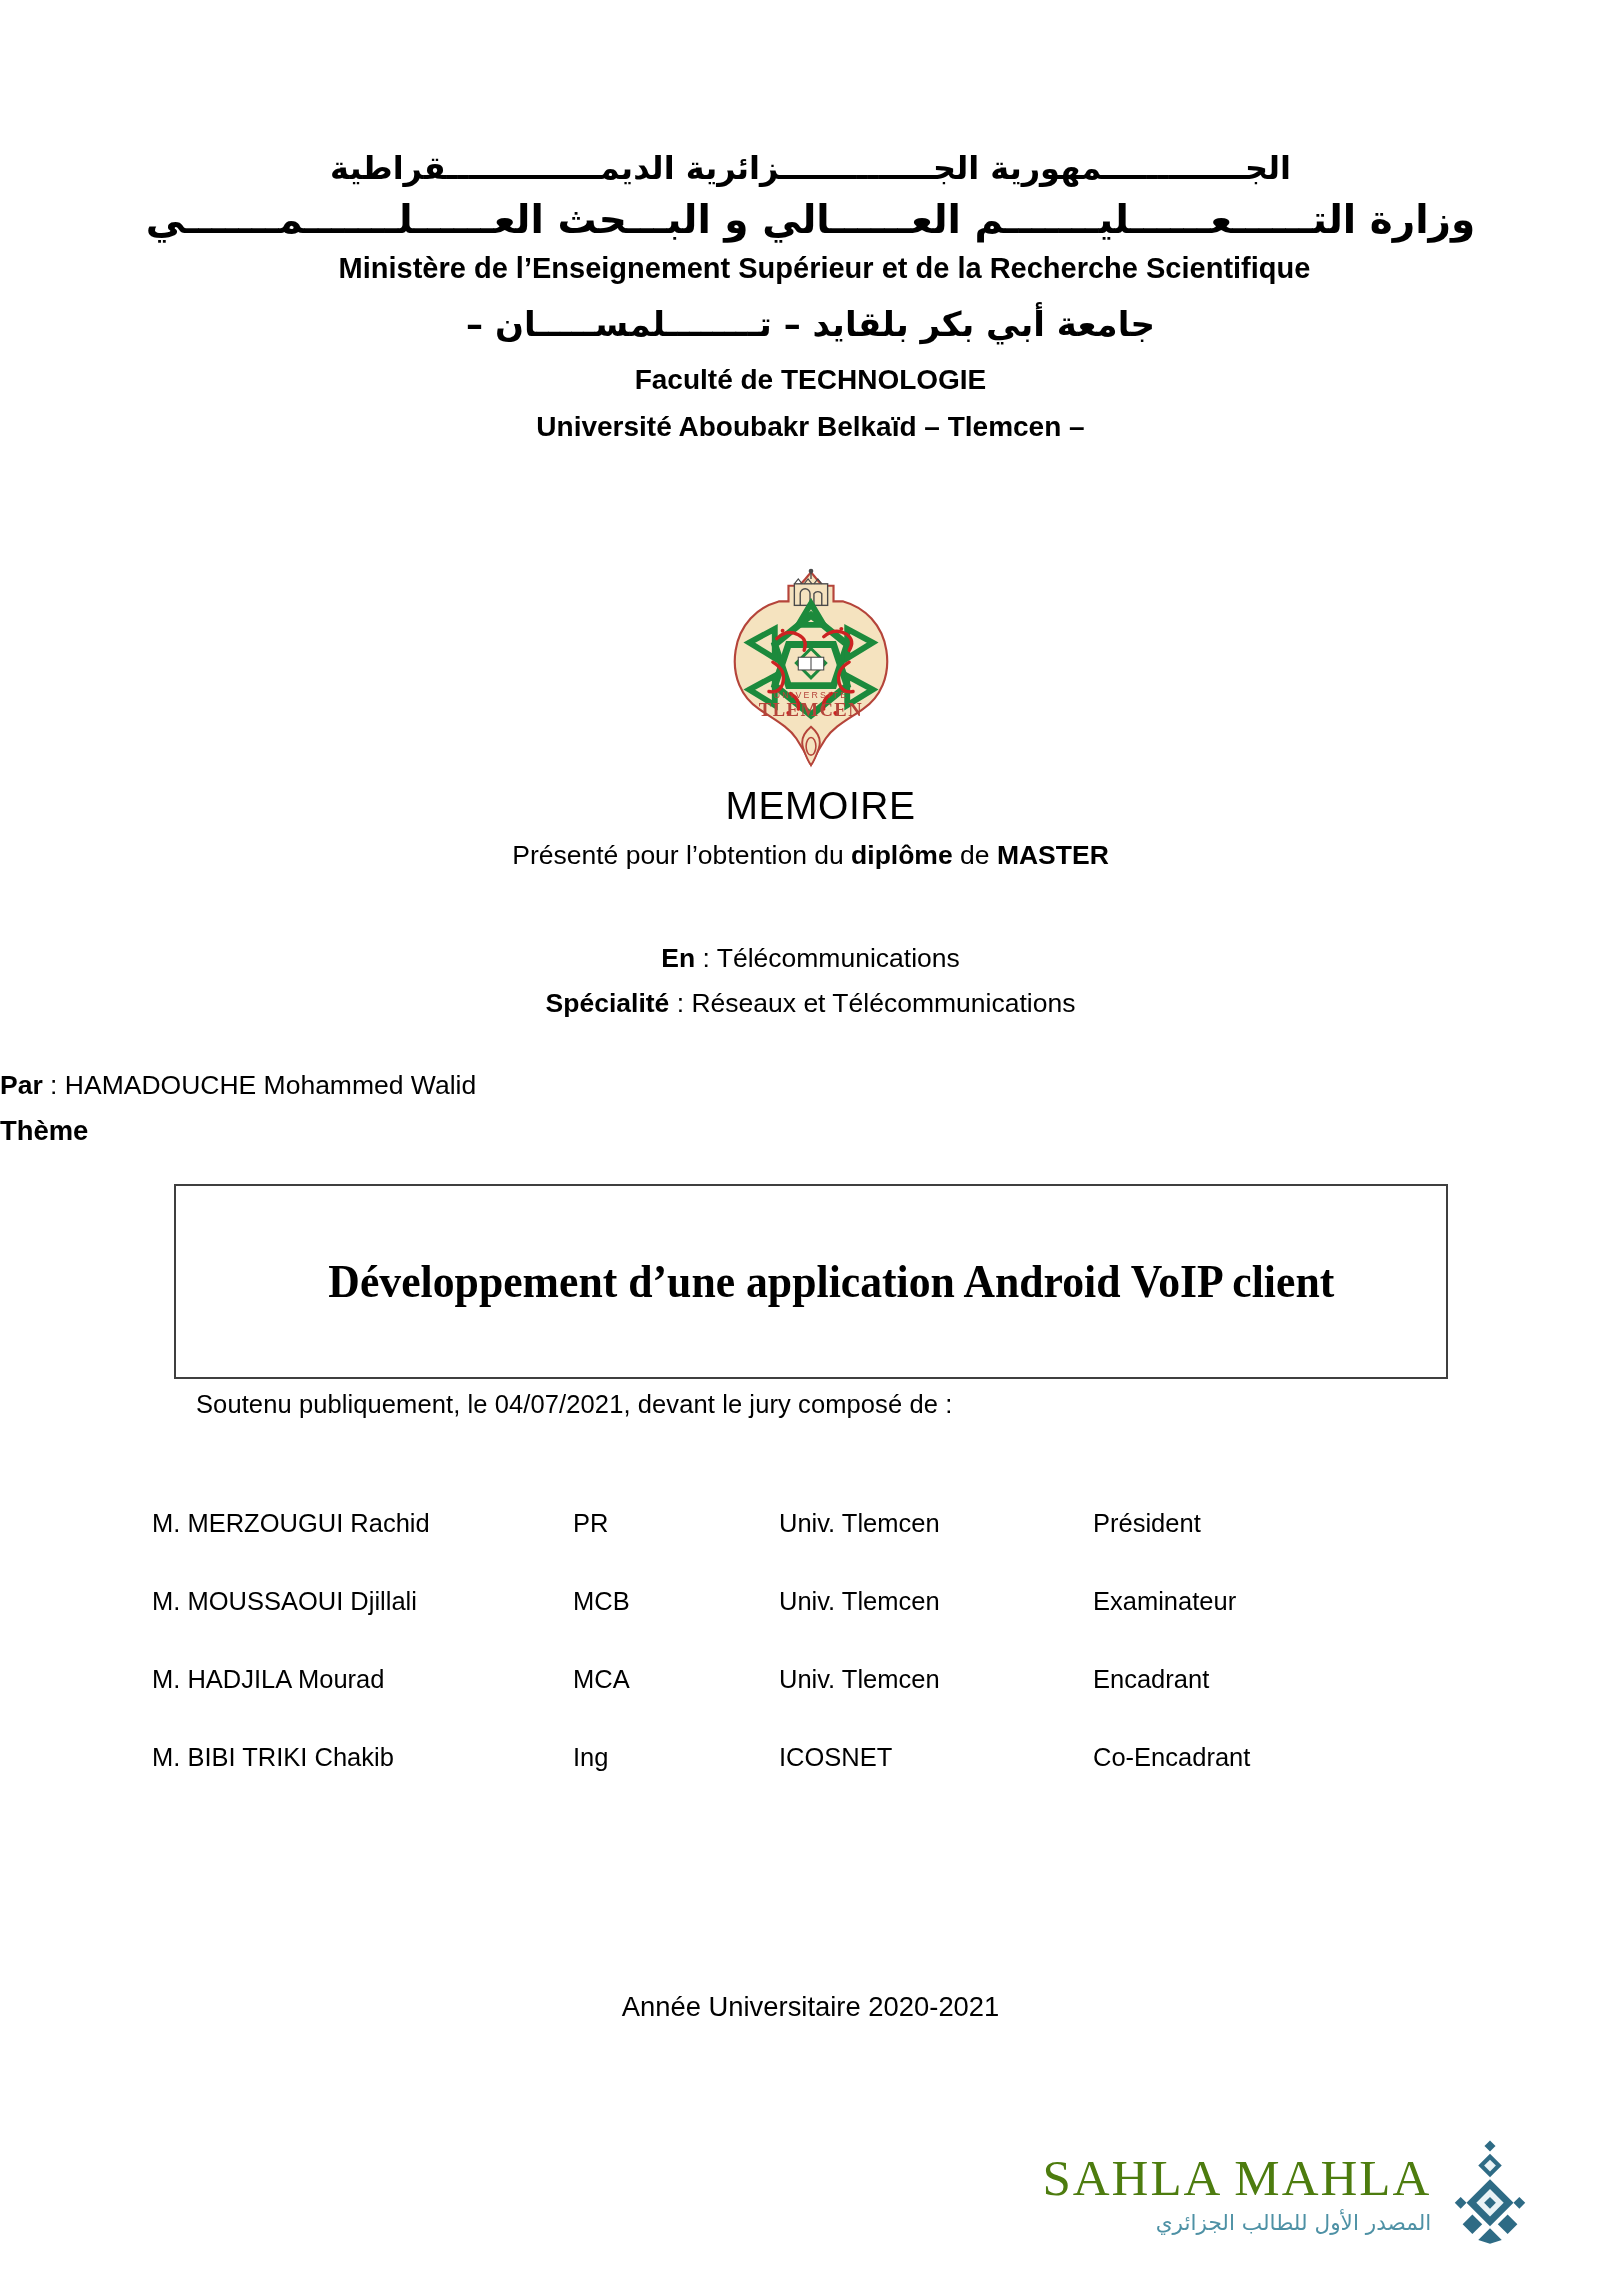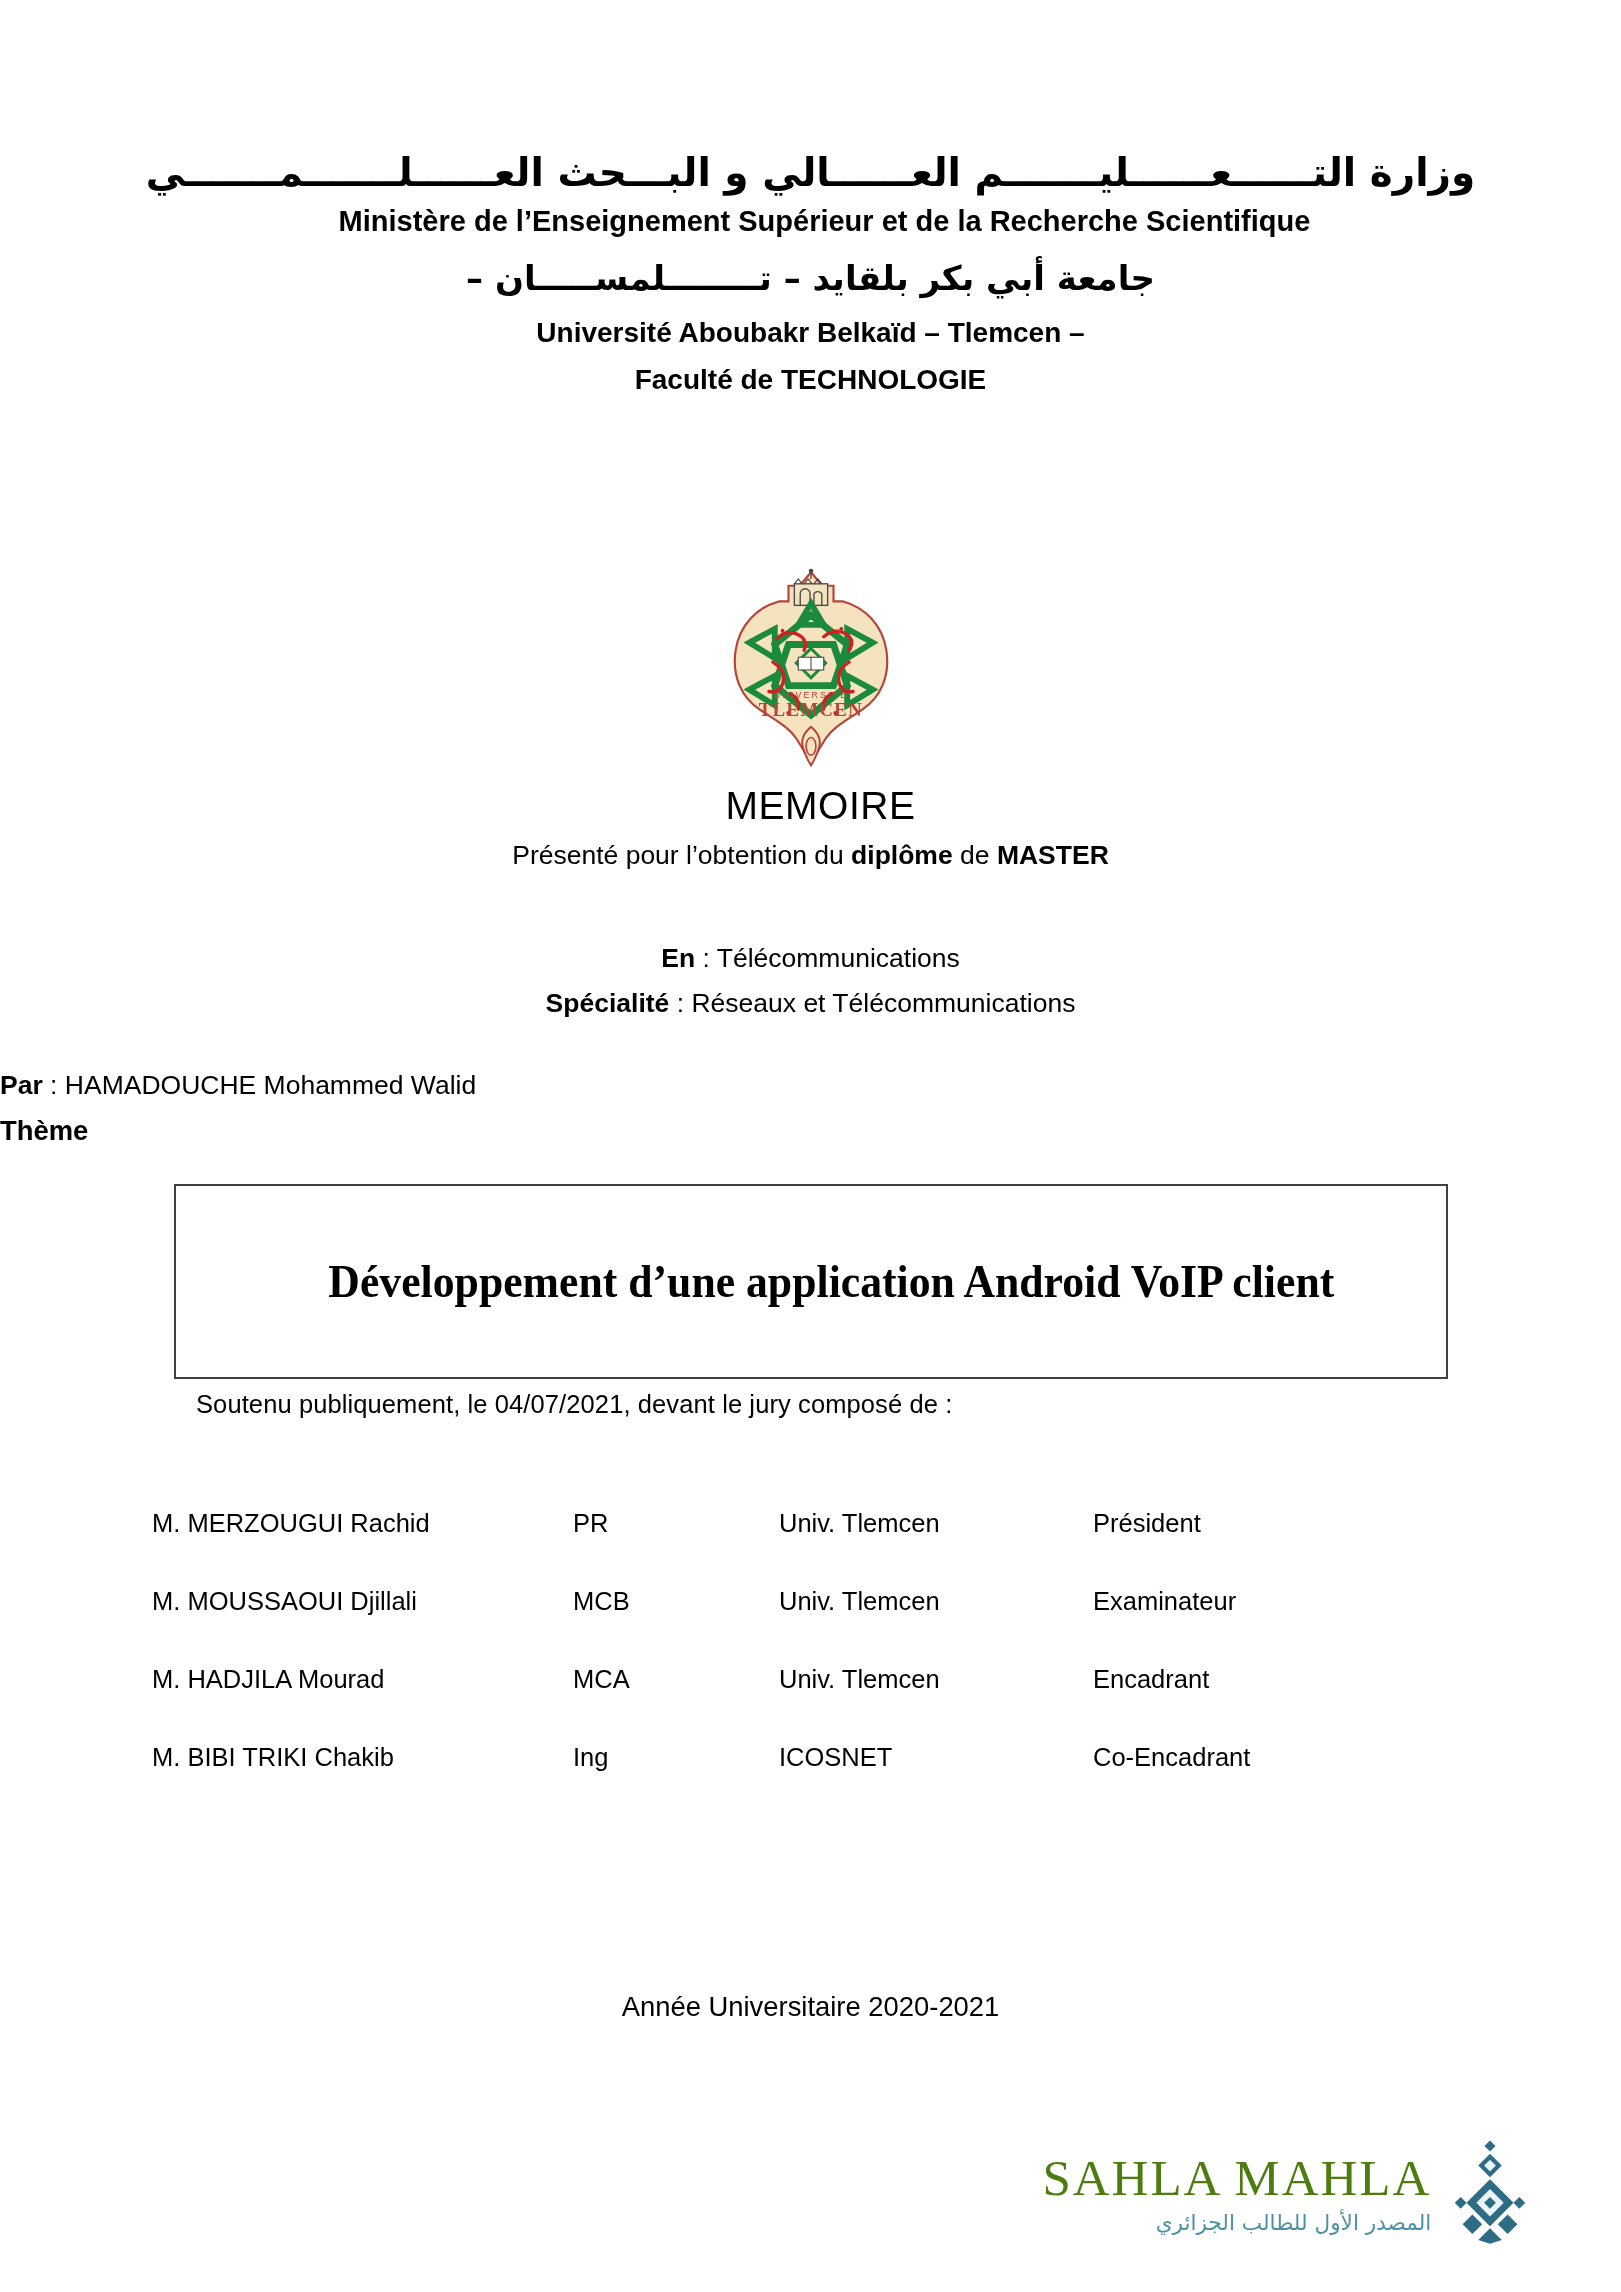--- a/index.html
+++ b/index.html
@@ -232,31 +232,32 @@
     color: #4e91a5;
     margin: 7.8px 0 0 0;
   }
 </style>
 </head>
 <body>
 
 <div class="page">
 
   <div class="header-block">
+    <p class="center ar ar-line-1">الجـــــــــــــمهورية الجــــــــــــــزائرية الديمــــــــــــــقراطية</p>
 
 
     <p class="center ar ar-line-2">وزارة التــــــعــــــليـــــــم العــــــالي و البـــحث العــــــلـــــــمـــــــي</p>
 
     <p class="center fr-line-2">Ministère de l’Enseignement Supérieur et de la Recherche Scientifique</p>
 
     <p class="center ar ar-line-3">جامعة أبي بكر بلقايد – تــــــــلمســـــان –</p>
 
+    <p class="center fr-line-4">Faculté de TECHNOLOGIE</p>
+
     <p class="center fr-line-3">Université Aboubakr Belkaïd  – Tlemcen –</p>
-
-    <p class="center fr-line-4">Faculté de TECHNOLOGIE</p>
   </div>
 
   <div class="logo-wrap">
     <svg class="logo-svg" width="186" height="201" viewBox="0 0 190 205">
 
       <path d="M95 4
                C100 10 104 16 108 18
                L118 18 L118 34 L128 34
                C150 40 168 58 172 84
                C176 110 166 132 148 144

